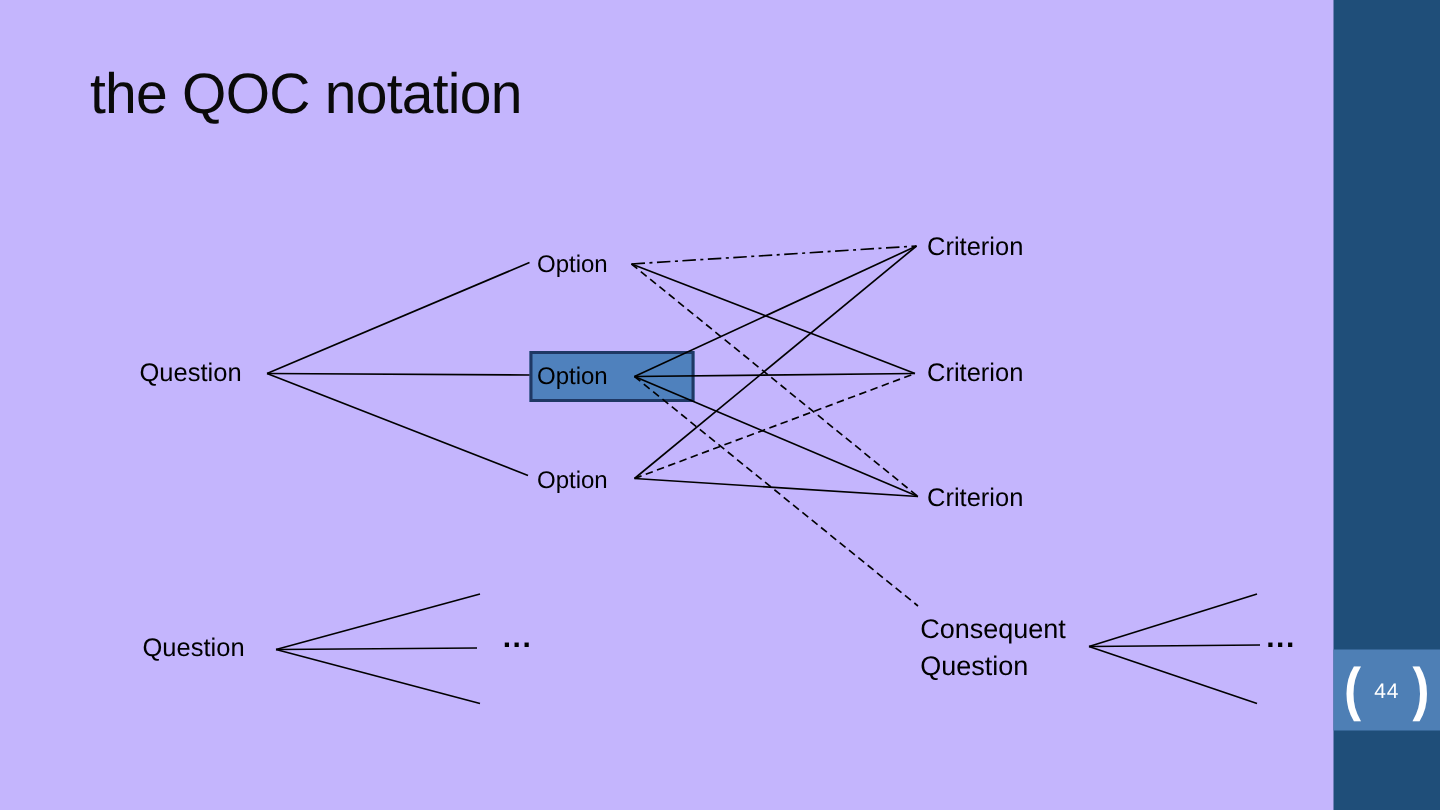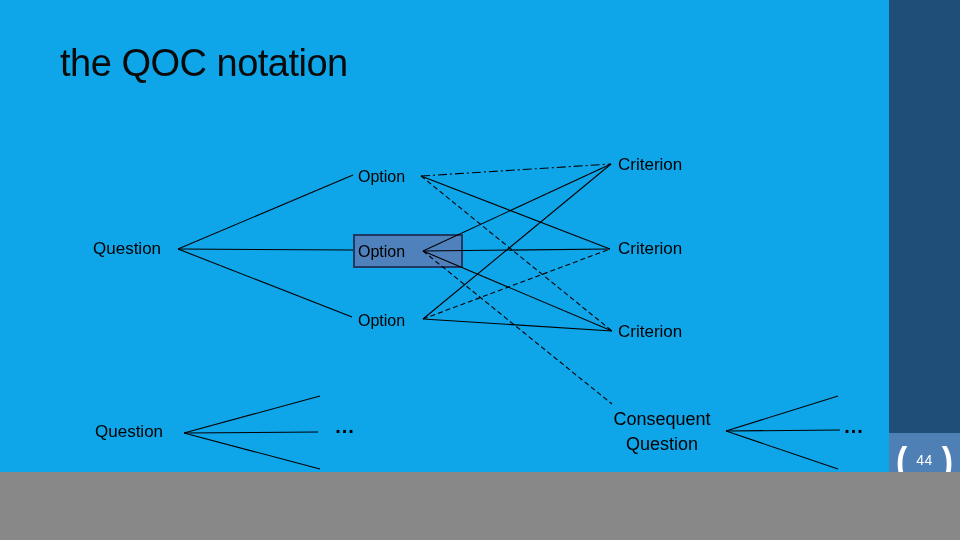--- a/index.html
+++ b/index.html
@@ -1,19 +1,19 @@
 <!DOCTYPE html>
 <html><head>
 <meta charset="utf-8">
 <style>
   html,body{margin:0;padding:0;background:#888;}
   .slide{
     position:relative;
-    width:960px;height:472px;
-    background:#0ea5e9;
+    width:960px;height:540px;
+    background:#c4b5fd;
     overflow:hidden;
     font-family:"Liberation Sans", sans-serif;
     color:#000;
   }
   .title{
     position:absolute;left:60px;top:42px;
     font-size:38px;font-weight:400;letter-spacing:-0.5px;
     color:#0a0a0a;white-space:nowrap;
   }
   svg.edges{position:absolute;left:0;top:0;width:960px;height:540px;pointer-events:none;}
@@ -22,21 +22,21 @@
     font-size:17px;line-height:20px;
     transform:translateY(-50%);
   }
   .node.option{font-size:16px;}
   .highlight-box{
     position:absolute;left:353px;top:234px;width:110px;height:34px;
     background:#4f81bd;border:2px solid #1f3864;box-sizing:border-box;
   }
   .cq{
     position:absolute;left:662px;top:407px;transform:translateX(-50%);
-    text-align:center;font-size:18px;line-height:25px;white-space:nowrap;
+    text-align:left;font-size:18px;line-height:25px;white-space:nowrap;
   }
   .ellipsis{
     position:absolute;transform:translate(-50%,-50%);
     font-size:20px;font-weight:bold;letter-spacing:1px;
   }
   .sidebar{
     position:absolute;right:0;top:0;width:71px;height:540px;
     background:#1f4e79;
   }
   .page-band{

